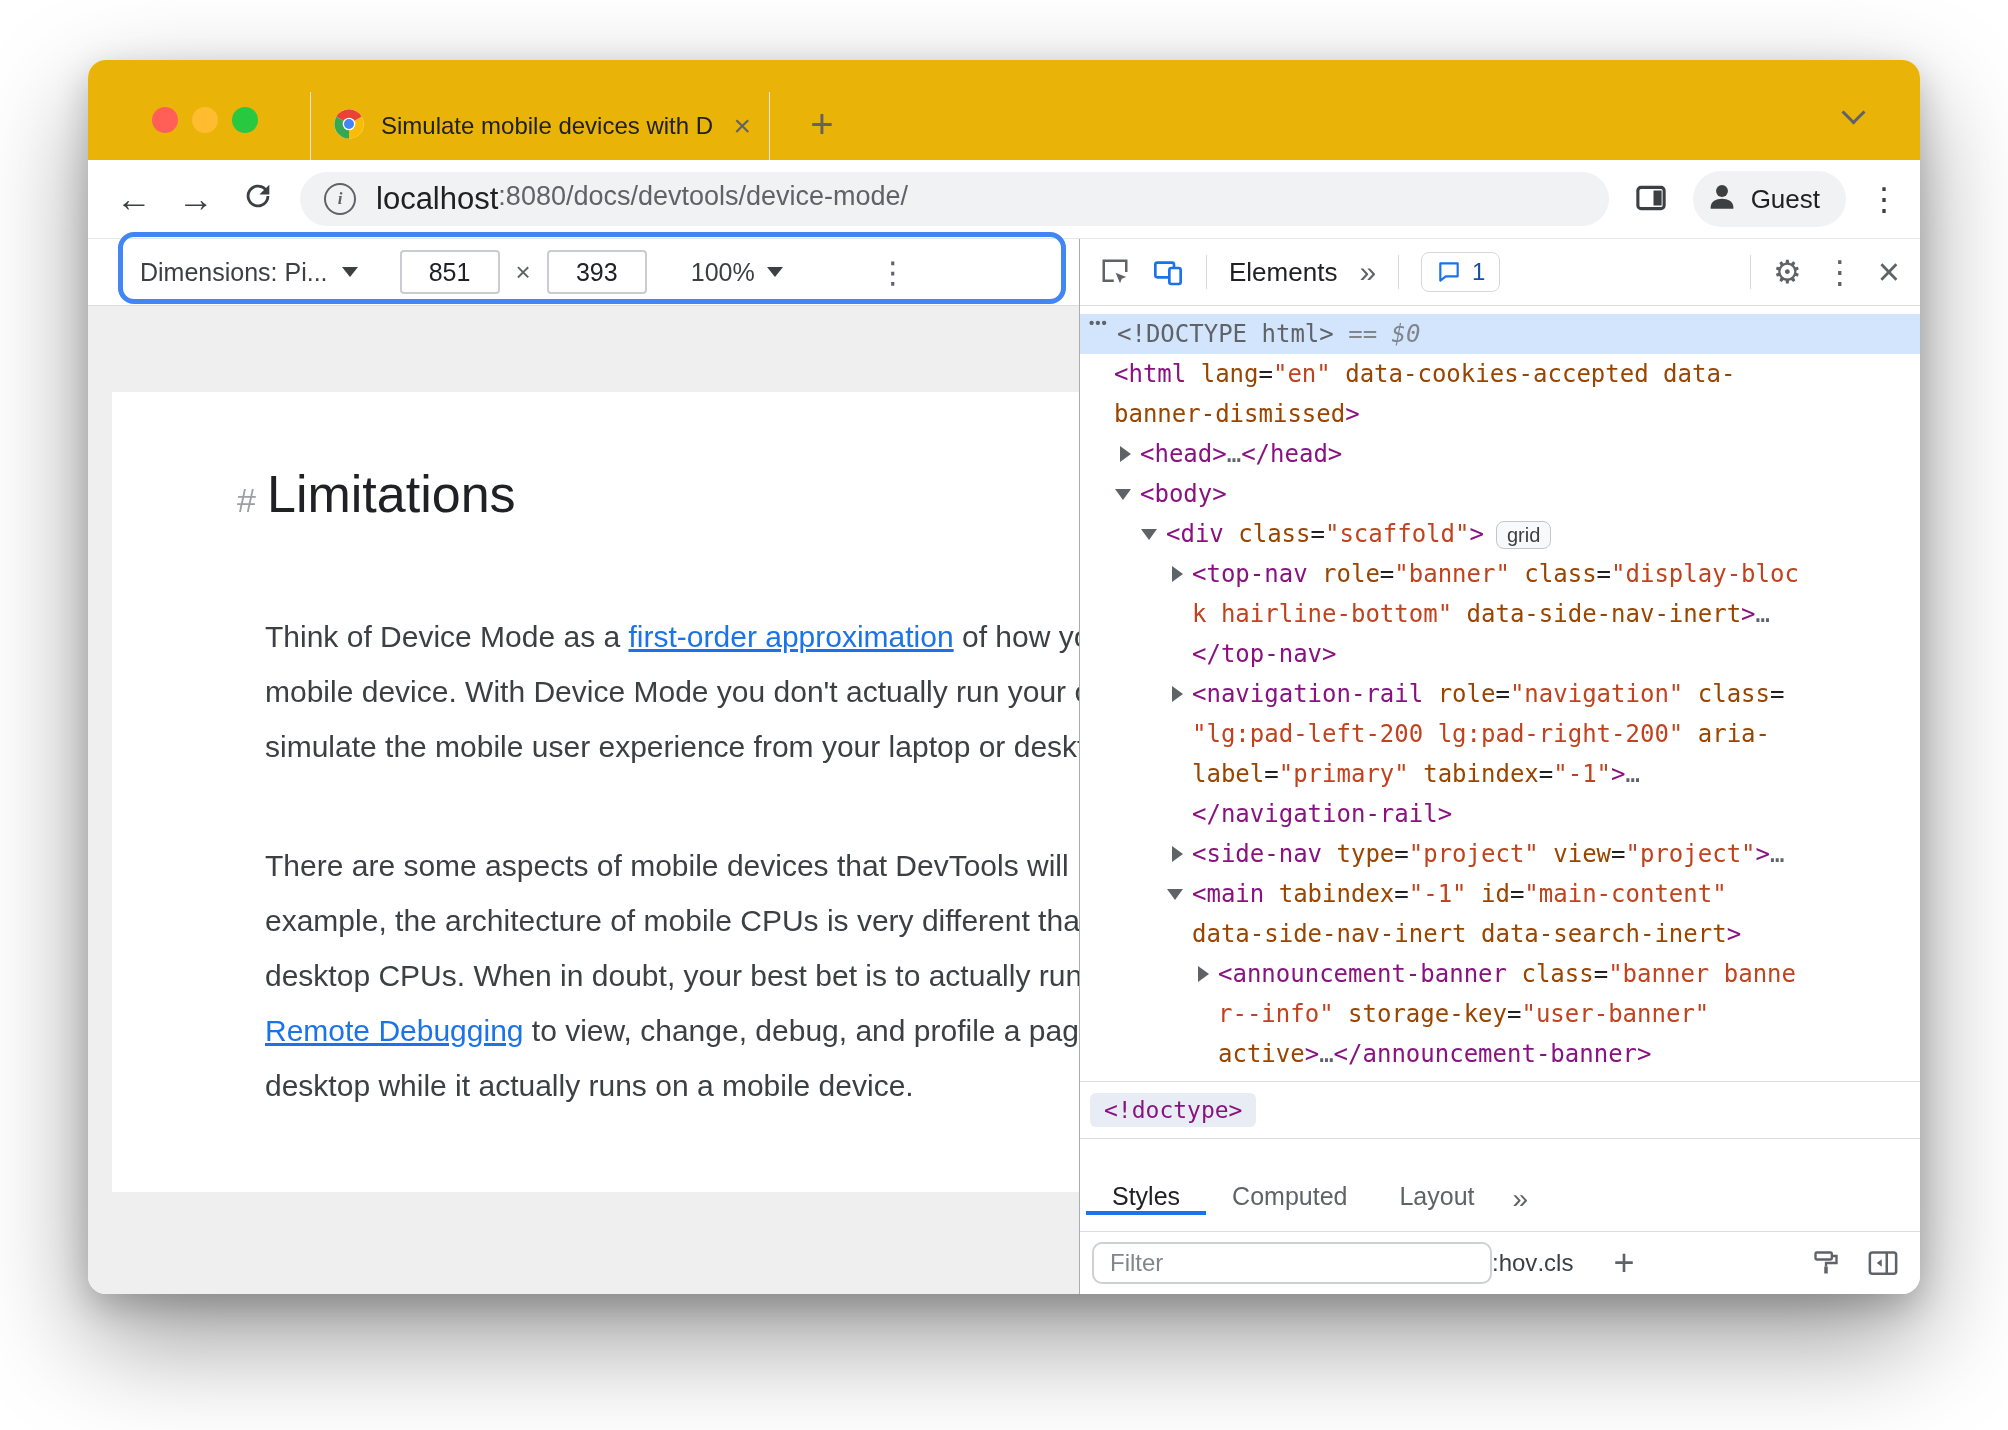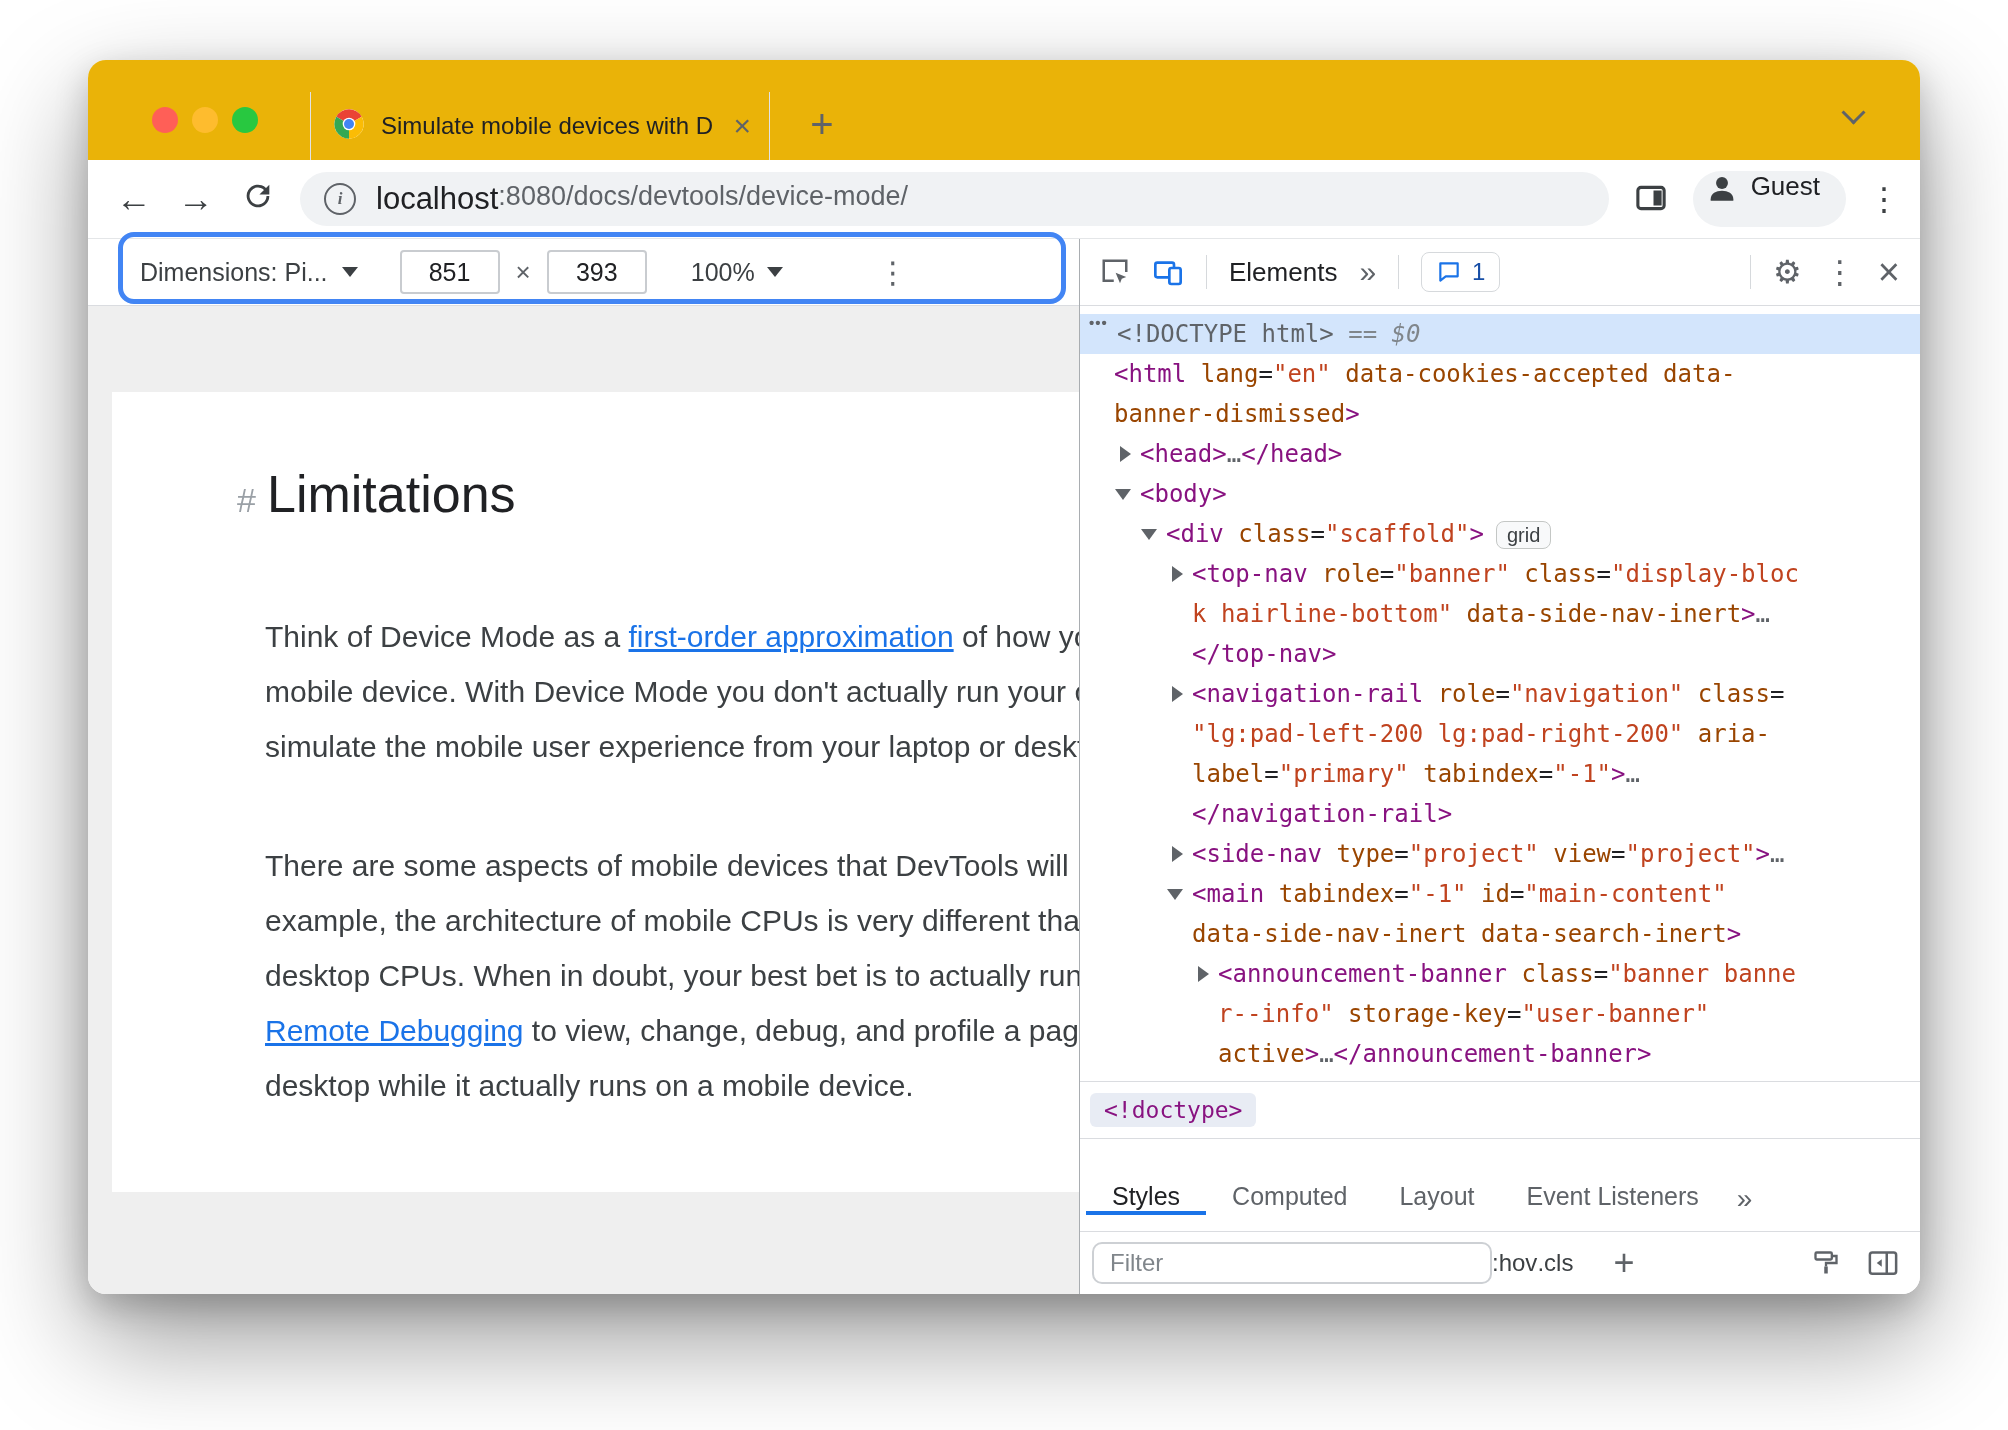--- a/index.html
+++ b/index.html
@@ -32,21 +32,21 @@
   .nav-btn{font-size:36px;color:#3c4043;width:40px;text-align:center;line-height:1;flex:none}
   .nav-btn.menu{font-size:32px;width:26px}
   .urlbar{flex:1;min-width:0;height:54px;border-radius:27px;background:#f0f2f4;
           display:flex;align-items:center;gap:20px;padding:0 24px}
   .info-i{width:28px;height:28px;flex:none;border:2.5px solid #5f6368;border-radius:50%;
           display:flex;align-items:center;justify-content:center;
           font:italic 700 17px "Liberation Serif",serif;color:#5f6368}
   .url-text{display:flex;white-space:nowrap;overflow:hidden}
   .url-host{font-size:31px;color:#202124}
   .url-path{font-size:27px;color:#5f6368}
-  .guest{height:56px;flex:none;border-radius:28px;background:#f0f2f4;display:flex;align-items:flex-start;
+  .guest{height:56px;flex:none;border-radius:28px;background:#f0f2f4;display:flex;align-items:center;
          gap:12px;padding:0 26px 0 12px;font-size:26px;color:#202124}
 
   
   .main{flex:1;display:flex;min-height:0}
   .left-pane{flex:1;min-width:0;display:flex;flex-direction:column}
 
   .device-toolbar{height:66px;flex:none;border-bottom:1px solid #dadce0;background:#fff;
                   display:flex;align-items:center;padding-left:52px;position:relative;z-index:10}
   .dims{display:flex;align-items:center;gap:14px;font-size:25px;color:#3c4043}
   .caret{width:0;height:0;border-left:8px solid transparent;border-right:8px solid transparent;
@@ -277,21 +277,20 @@
         </div>
 
       <div class="crumbbar">
         <span class="crumb">&lt;!doctype&gt;</span>
       </div>
 
       <div class="styles-tabs">
         <span class="stab active">Styles</span>
           <span class="stab">Computed</span>
           <span class="stab">Layout</span>
-          <span class="stab">Event Listeners</span>
           <span class="dt-more small">»</span>
       </div>
 
       <div class="filter-row">
         <input class="filter" placeholder="Filter" style="">
         <span class="pseudo">:hov</span>
         <span class="pseudo">.cls</span>
         <span class="plus">+</span>
         <span class="fr-icon first">
           <svg width="28" height="28" viewBox="0 0 24 24" fill="none" stroke="#5f6368" stroke-width="2">

